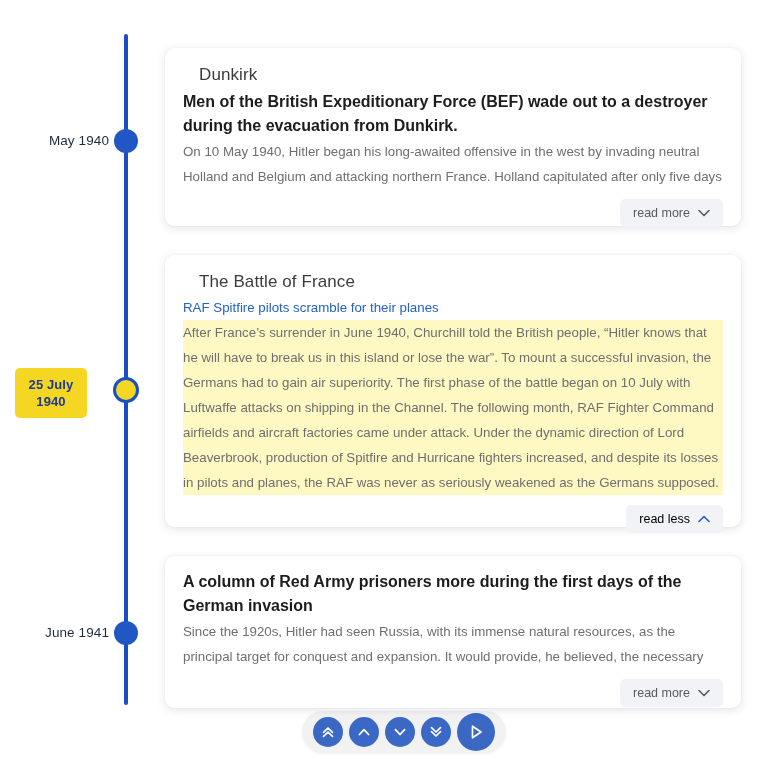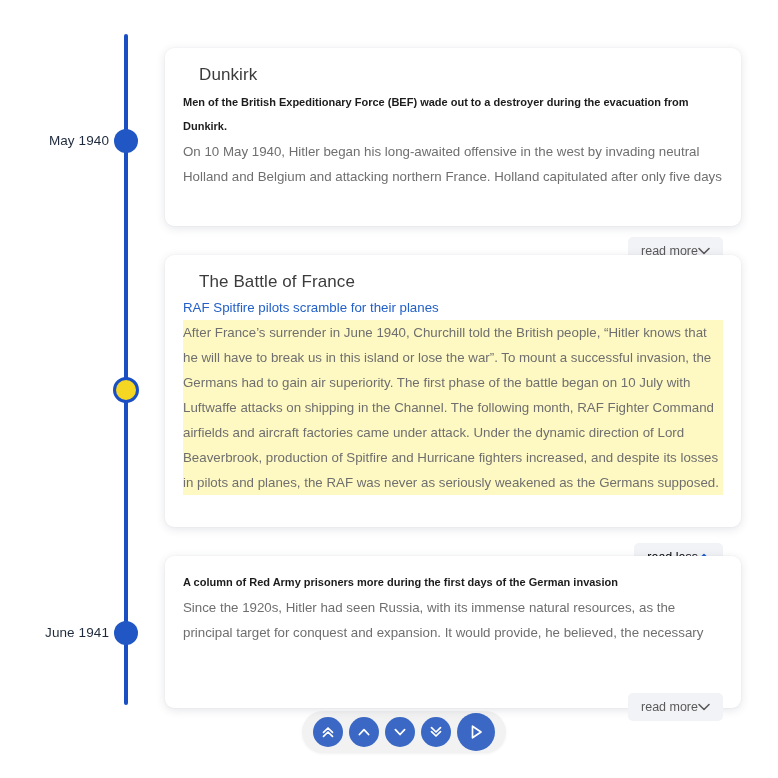--- a/index.html
+++ b/index.html
@@ -86,21 +86,21 @@
   .card-title {
     font-size: 17px;
     color: #3c3c3c;
     line-height: 26px;
     margin-bottom: 2px;
     letter-spacing: .1px;
     margin-left: 16px;
   }
 
   .card-caption {
-    font-size: 11px;
+    font-size: 16px;
     font-weight: bold;
     color: #1c1c1c;
     line-height: 24px;
     margin-bottom: 1px;
   }
   .card-caption.link {
     color: #2360c8;
     font-weight: normal;
     font-size: 13.3px;
     line-height: 22px;
@@ -118,29 +118,29 @@
 
   .card-actions {
     display: flex;
     justify-content: flex-end;
     margin-top: 10px;
   }
 
   .read-toggle {
     display: inline-flex;
     align-items: center;
+    gap: 8px;
     background: #f2f3f6;
     border: none;
     border-radius: 5px;
     padding: 7px 13px;
     font-size: 12.5px;
     font-family: "Liberation Sans", sans-serif;
     color: #5a5a5a;
     cursor: pointer;
-    margin-top: 38px;
   }
   .read-toggle.active { color: #000000; }
   .read-toggle svg { display: block; }
 
   
   .nav-pill {
     position: absolute;
     left: 302px;
     top: 711px;
     height: 42px;
@@ -178,20 +178,24 @@
 <div id="stage">
 
   <div class="axis-line"></div>
 
   <div class="node" style="top:129px"></div>
   <div class="node active" style="top:377px"></div>
   <div class="node" style="top:621px"></div>
 
   <div class="date-label" style="top:132px">May 1940</div>
 
+  <div class="date-label badge" style="top:368px">
+    <div>25 July</div>
+    <div>1940</div>
+  </div>
 
   <div class="date-label" style="top:624px">June 1941</div>
 
   <div class="card" style="top:48px;height:178px">
     <div class="card-title">Dunkirk</div>
     <div class="card-caption">Men of the British Expeditionary Force (BEF) wade out to a destroyer during the evacuation from Dunkirk.</div>
     <div class="card-body" style="max-height:50px;overflow:hidden">On 10 May 1940, Hitler began his long-awaited offensive in the west by invading neutral Holland and Belgium and attacking northern France. Holland capitulated after only five days of fighting,</div>
     <div class="card-actions">
       <button class="read-toggle">
         <span>read more</span>

